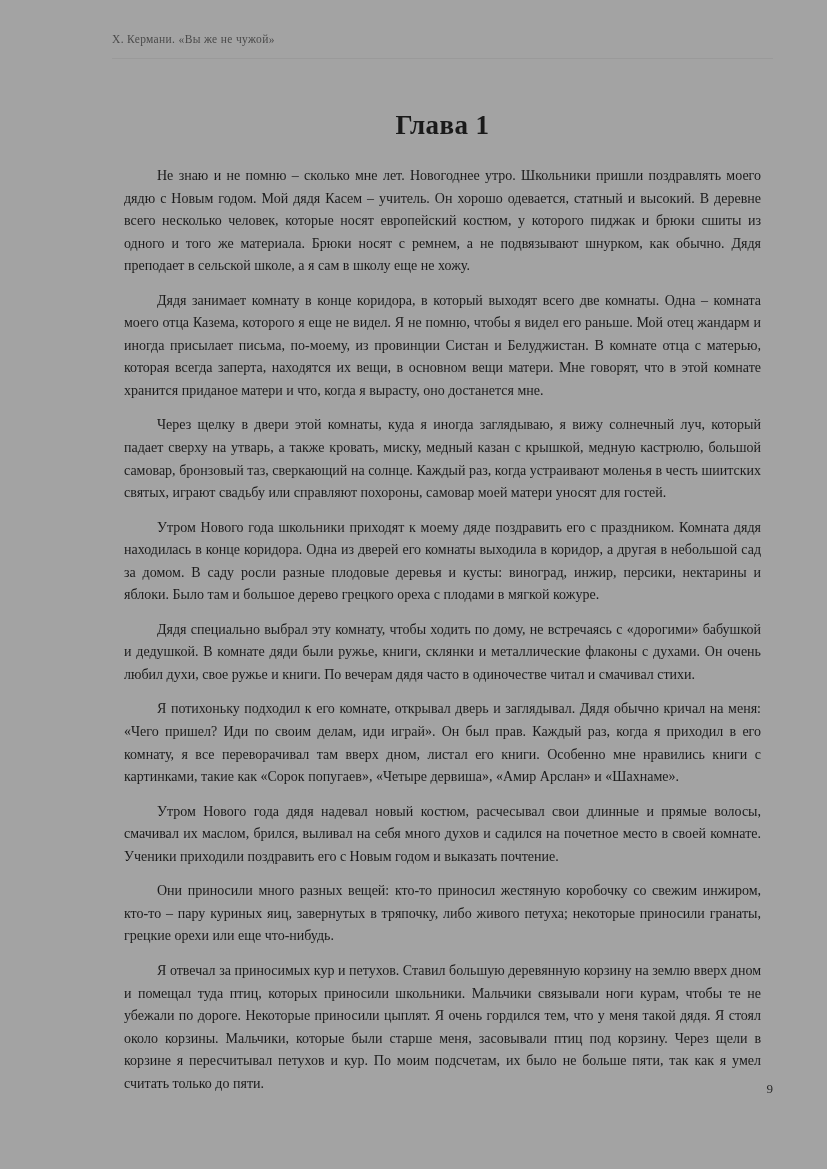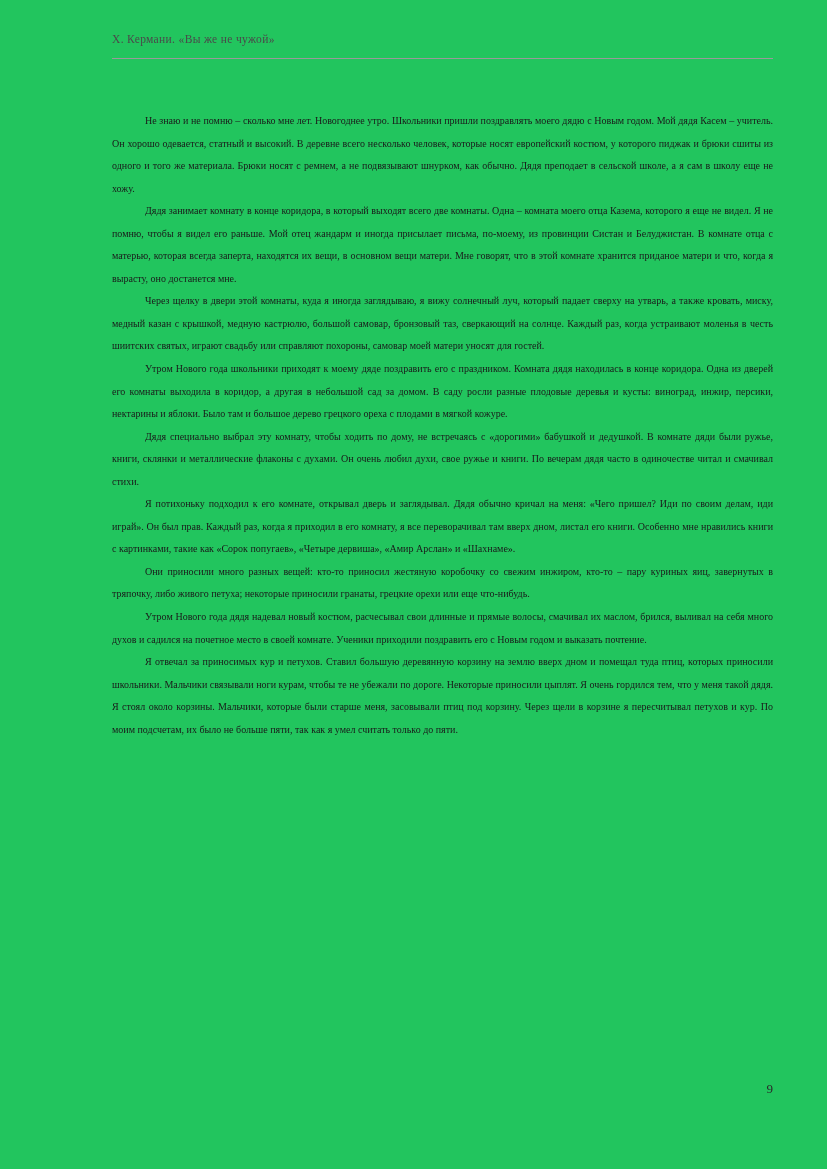--- a/index.html
+++ b/index.html
@@ -9,21 +9,21 @@
   }
   body {
     font-family: "Liberation Serif", "DejaVu Serif", serif;
     color: #1a1a1a;
   }
   .page {
     position: relative;
     width: 827px;
     height: 1169px;
     margin: 0 auto;
-    background: #22c55e;
+    background: #a3a3a3;
     box-sizing: border-box;
     overflow: hidden;
   }
   .running-head {
     position: absolute;
     left: 112px;
     top: 33px;
     width: 660px;
     font-size: 11.5px;
     letter-spacing: 0.35px;
@@ -46,22 +46,22 @@
   }
   .chapter-title {
     font-size: 27px;
     font-weight: bold;
     text-align: center;
     margin: 0 0 24px 0;
     letter-spacing: 0.4px;
     font-family: "Liberation Serif", "DejaVu Serif", serif;
   }
   p.para {
-    margin: 0;
-    font-size: 10px;
+    margin: 12px;
+    font-size: 14px;
     line-height: 22.55px;
     text-align: justify;
     text-indent: 33px;
     text-justify: inter-word;
     hyphens: manual;
     -webkit-hyphens: manual;
   }
   .page-number {
     position: absolute;
     right: 54px;
@@ -74,28 +74,29 @@
 <body>
 
 <div class="page">
 
   <div class="running-head">Х.  Кермани.  «Вы же не чужой»</div>
 
   <div class="head-rule"></div>
 
   <div class="content">
 
+    <h1 class="chapter-title">Глава 1</h1>
 
     <p class="para">Не знаю и не помню – сколько мне лет. Новогоднее утро. Школьники пришли поздрав­лять моего дядю с Новым годом. Мой дядя Касем – учитель. Он хорошо одевается, статный и высокий. В деревне всего несколько человек, которые носят европейский костюм, у которого пиджак и брюки сшиты из одного и того же материала. Брюки носят с ремнем, а не подвязы­вают шнурком, как обычно. Дядя преподает в сельской школе, а я сам в школу еще не хожу.</p>
     <p class="para">Дядя занимает комнату в конце коридора, в который выходят всего две комнаты. Одна – комната моего отца Казема, которого я еще не видел. Я не помню, чтобы я видел его раньше. Мой отец жандарм и иногда присылает письма, по-моему, из провинции Систан и Белуджи­стан. В комнате отца с матерью, которая всегда заперта, находятся их вещи, в основном вещи матери. Мне говорят, что в этой комнате хранится приданое матери и что, когда я вырасту, оно достанется мне.</p>
     <p class="para">Через щелку в двери этой комнаты, куда я иногда заглядываю, я вижу солнечный луч, который падает сверху на утварь, а также кровать, миску, медный казан с крышкой, медную кастрюлю, большой самовар, бронзовый таз, сверкающий на солнце. Каждый раз, когда устра­ивают моленья в честь шиитских святых, играют свадьбу или справляют похороны, самовар моей матери уносят для гостей.</p>
     <p class="para">Утром Нового года школьники приходят к моему дяде поздравить его с праздником. Комната дядя находилась в конце коридора. Одна из дверей его комнаты выходила в коридор, а другая в небольшой сад за домом. В саду росли разные плодовые деревья и кусты: виноград, инжир, персики, нектарины и яблоки. Было там и большое дерево грецкого ореха с плодами в мягкой кожуре.</p>
     <p class="para">Дядя специально выбрал эту комнату, чтобы ходить по дому, не встречаясь с «дорогими» бабушкой и дедушкой. В комнате дяди были ружье, книги, склянки и металлические флаконы с духами. Он очень любил духи, свое ружье и книги. По вечерам дядя часто в одиночестве читал и смачивал стихи.</p>
     <p class="para">Я потихоньку подходил к его комнате, открывал дверь и заглядывал. Дядя обычно кричал на меня: «Чего пришел? Иди по своим делам, иди играй». Он был прав. Каждый раз, когда я приходил в его комнату, я все переворачивал там вверх дном, листал его книги. Особенно мне нравились книги с картинками, такие как «Сорок попугаев», «Четыре дервиша», «Амир Арслан» и «Шахнаме».</p>
+    <p class="para">Утром Нового года дядя надевал новый костюм, расчесывал свои длинные и прямые волосы, смачивал их маслом, брился, выливал на себя много духов и садился на почетное место в своей комнате. Ученики приходили поздравить его с Новым годом и выказать почтение.</p>
     <p class="para">Они приносили много разных вещей: кто-то приносил жестяную коробочку со свежим инжиром, кто-то – пару куриных яиц, завернутых в тряпочку, либо живого петуха; некоторые приносили гранаты, грецкие орехи или еще что-нибудь.</p>
-    <p class="para">Утром Нового года дядя надевал новый костюм, расчесывал свои длинные и прямые волосы, смачивал их маслом, брился, выливал на себя много духов и садился на почетное место в своей комнате. Ученики приходили поздравить его с Новым годом и выказать почтение.</p>
     <p class="para">Я отвечал за приносимых кур и петухов. Ставил большую деревянную корзину на землю вверх дном и помещал туда птиц, которых приносили школьники. Мальчики связывали ноги курам, чтобы те не убежали по дороге. Некоторые приносили цыплят. Я очень гордился тем, что у меня такой дядя. Я стоял около корзины. Мальчики, которые были старше меня, засо­вывали птиц под корзину. Через щели в корзине я пересчитывал петухов и кур. По моим под­счетам, их было не больше пяти, так как я умел считать только до пяти.</p>
 
   </div>
 
   <div class="page-number">9</div>
 
 </div>
 
 </body></html>

